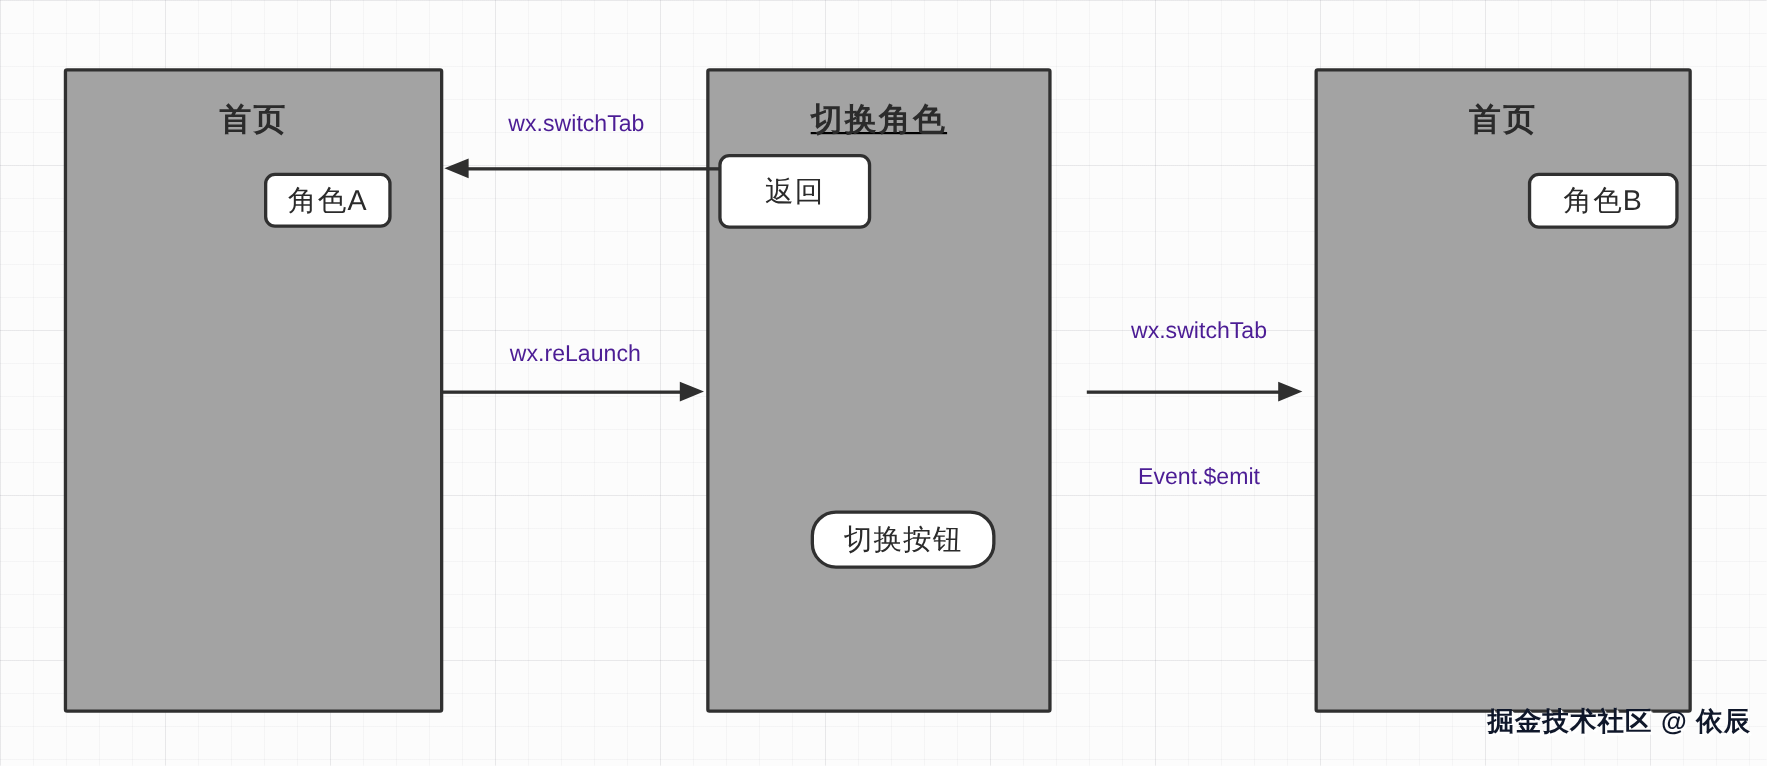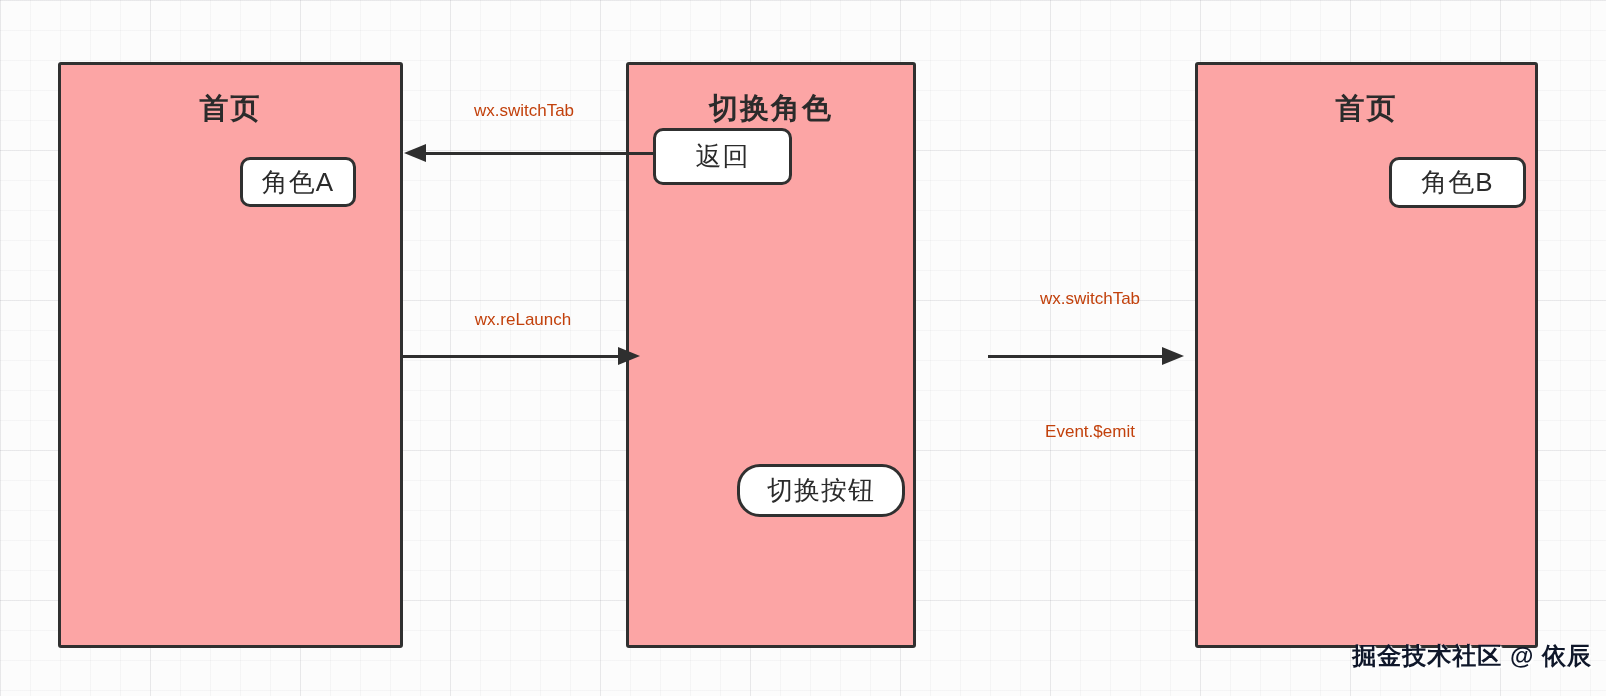--- a/index.html
+++ b/index.html
@@ -19,26 +19,26 @@
       linear-gradient(to right, rgba(120,120,130,0.055) 1px, transparent 1px),
       linear-gradient(to bottom, rgba(120,120,130,0.055) 1px, transparent 1px);
     background-size: 150px 150px, 150px 150px, 30px 30px, 30px 30px;
   }
   * { box-sizing: border-box; }
 
   .page-box {
     position: absolute;
     top: 62px;
     height: 586px;
-    background: #fca5a5;
+    background: #a3a3a3;
     border: 3px solid #303030;
     border-radius: 3px;
   }
   .box-a { left: 58px;   width: 345px; }
-  .box-s { left: 626px;  width: 290px; }
+  .box-s { left: 642px;  width: 314px; text-decoration: underline; }
   .box-b { left: 1195px; width: 343px; }
 
   .box-title {
     display: block;
     text-align: center;
     padding-top: 24px;
     font-size: 29px;
     font-weight: 600;
     color: #2b2b2b;
     letter-spacing: 2px;
@@ -51,21 +51,21 @@
     border-radius: 10px;
     display: flex;
     align-items: center;
     justify-content: center;
     font-size: 26px;
     color: #2b2b2b;
     letter-spacing: 1px;
     z-index: 3;
   }
   .btn-role-a  { left: 240px;  top: 157px; width: 116px; height: 50px; }
-  .btn-back    { left: 653px;  top: 128px; width: 139px; height: 57px; }
+  .btn-back    { left: 653px;  top: 140px; width: 139px; height: 68px; }
   .btn-switch  { left: 737px;  top: 464px; width: 168px; height: 53px; border-radius: 23px; }
   .btn-role-b  { left: 1377px; top: 157px; width: 137px; height: 51px; margin-left: 12px; }
 
   .arrow-line {
     position: absolute;
     height: 3px;
     background: #2f2f2f;
     z-index: 2;
   }
   .arrow-head {
@@ -86,22 +86,22 @@
   .line-1 { left: 424px; top: 152px; width: 231px; }
   .head-1 { left: 404px; top: 144px; }
   .line-2 { left: 402px; top: 355px; width: 218px; }
   .head-2 { left: 618px; top: 347px; }
   .line-3 { left: 988px; top: 355px; width: 176px; }
   .head-3 { left: 1162px; top: 347px; }
 
   .arrow-label {
     position: absolute;
     transform: translateX(-50%);
-    font-size: 17px;
-    color: #c2410c;
+    font-size: 21px;
+    color: #4c1d95;
     white-space: nowrap;
     z-index: 2;
   }
   .lbl-1 { left: 524px;  top: 101px; }
   .lbl-2 { left: 523px;  top: 310px; }
   .lbl-3 { left: 1090px; top: 289px; }
   .lbl-4 { left: 1090px; top: 422px; }
 
   .watermark {
     position: absolute;

